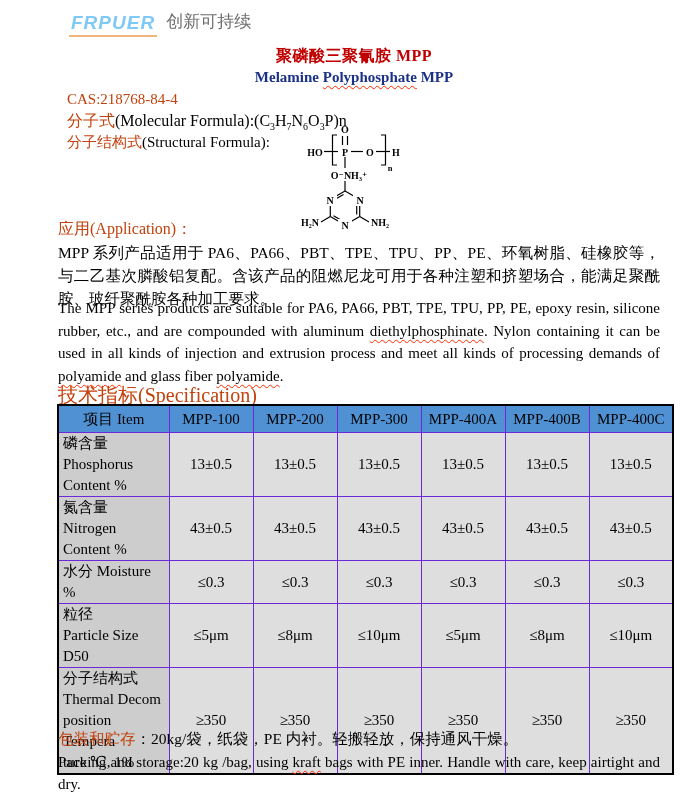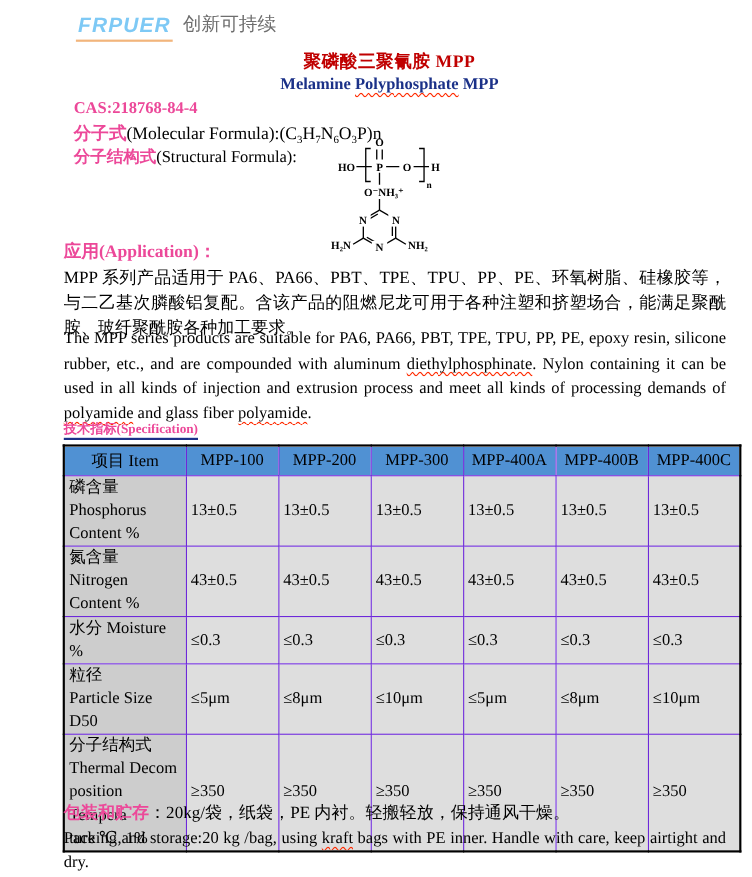--- a/index.html
+++ b/index.html
@@ -9,45 +9,45 @@
   .brandrow{position:absolute;left:57px;top:10px;white-space:nowrap;}
   .logo{display:inline-block;font-family:"Liberation Sans","DejaVu Sans",sans-serif;
         font-style:italic;font-weight:bold;font-size:19px;letter-spacing:1px;
         color:#7ec9f5;border-bottom:2px solid #f2b57c;padding:0 2px 1px 2px;}
   .tagline{font-size:17px;color:#6e6e6e;margin-left:9px;vertical-align:2px;}
   
   .title-cn{position:absolute;left:0;top:46px;width:100%;text-align:center;
             font-size:16px;font-weight:bold;color:#c00000;letter-spacing:.5px;}
   .title-en{position:absolute;left:0;top:69px;width:100%;text-align:center;
             font-size:15px;font-weight:bold;color:#1b3188;}
-  .blue{color:#ec4899;font-weight:bold;}
+  .blue{color:#c2410c;font-weight:normal;}
   .wavy{text-decoration-line:underline;text-decoration-style:wavy;
         text-decoration-color:#ff2a00;text-decoration-thickness:1px;
         text-underline-offset:3px;text-decoration-skip-ink:none;font-family:Liberation Serif, serif;}
   sub{font-size:.62em;}
   .cas{position:absolute;left:55px;top:91px;font-size:15px;}
   .line-formula{position:absolute;left:55px;top:111px;font-size:16px;}
   .line-structure{position:absolute;left:55px;top:133px;font-size:15px;}
   .struct-svg{position:absolute;left:245px;top:112px;}
   .struct-svg text{font-family:"Liberation Serif","DejaVu Serif",serif;font-weight:bold;}
   
   .app-heading{position:absolute;left:46px;top:219px;font-size:16px;}
   .para-cn{position:absolute;left:46px;top:241px;width:602px;font-size:15.5px;
            line-height:23px;text-align:justify;}
   .para-en{position:absolute;left:46px;top:297px;width:602px;font-size:15px;
            line-height:22.5px;text-align:justify;}
-  .spec-heading{position:absolute;left:46px;top:382px;font-size:12px;}
+  .spec-heading{position:absolute;left:46px;top:382px;font-size:20px;}
   .spec-heading span{border-bottom:2px solid #1b3188;padding-bottom:1px;}
   
   .spec-table{position:absolute;left:45px;top:404px;border-collapse:collapse;
               border:2px solid #000;table-layout:fixed;font-size:15px;}
   .spec-table th,.spec-table td{border:1px solid #6d28d9;padding:0 4px;overflow:hidden;}
   .spec-table th{background:#5091d3;font-weight:normal;height:26px;text-align:center;}
   .item-cell{background:#cdcdcd;text-align:left;padding-left:7px;line-height:21px;}
-  .val-cell{background:#dedede;text-align:left;}
+  .val-cell{background:#dedede;text-align:center;}
   .spec-table tbody tr:nth-child(1){height:64px;}
   .spec-table tbody tr:nth-child(2){height:64px;}
   .spec-table tbody tr:nth-child(3){height:26px;}
   .spec-table tbody tr:nth-child(4){height:64px;}
   .spec-table tbody tr:nth-child(5){height:82px;}
   
   .pack-cn{position:absolute;left:46px;top:729px;font-size:15.5px;}
   .pack-en{position:absolute;left:46px;top:751px;width:602px;font-size:15px;
            line-height:22px;text-align:justify;}
 </style>

